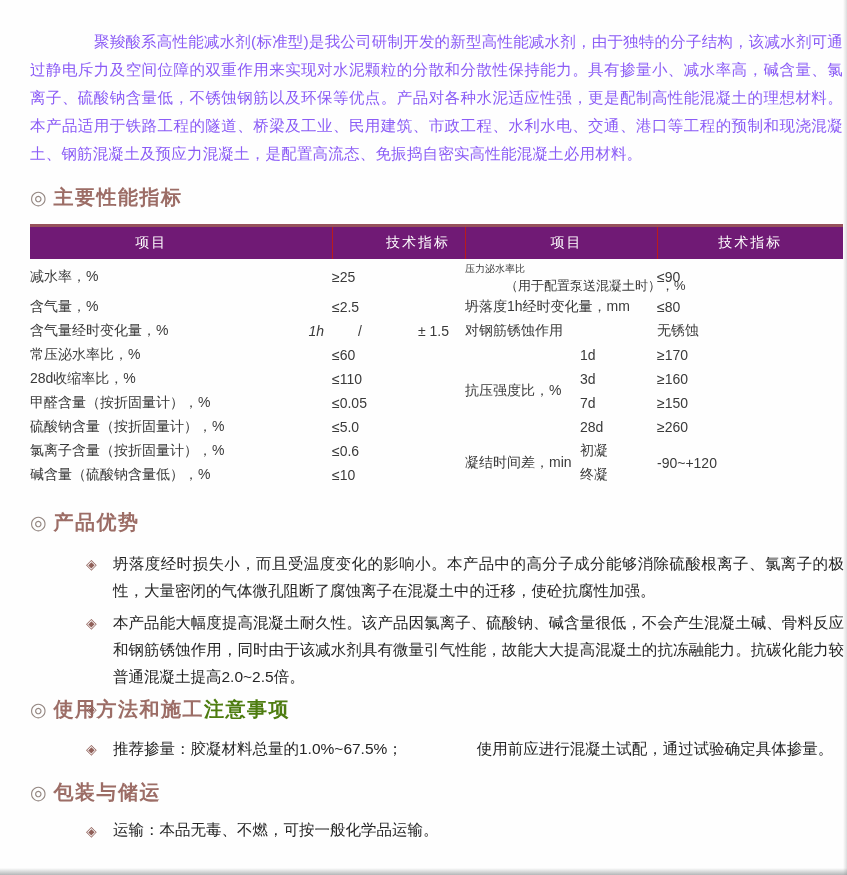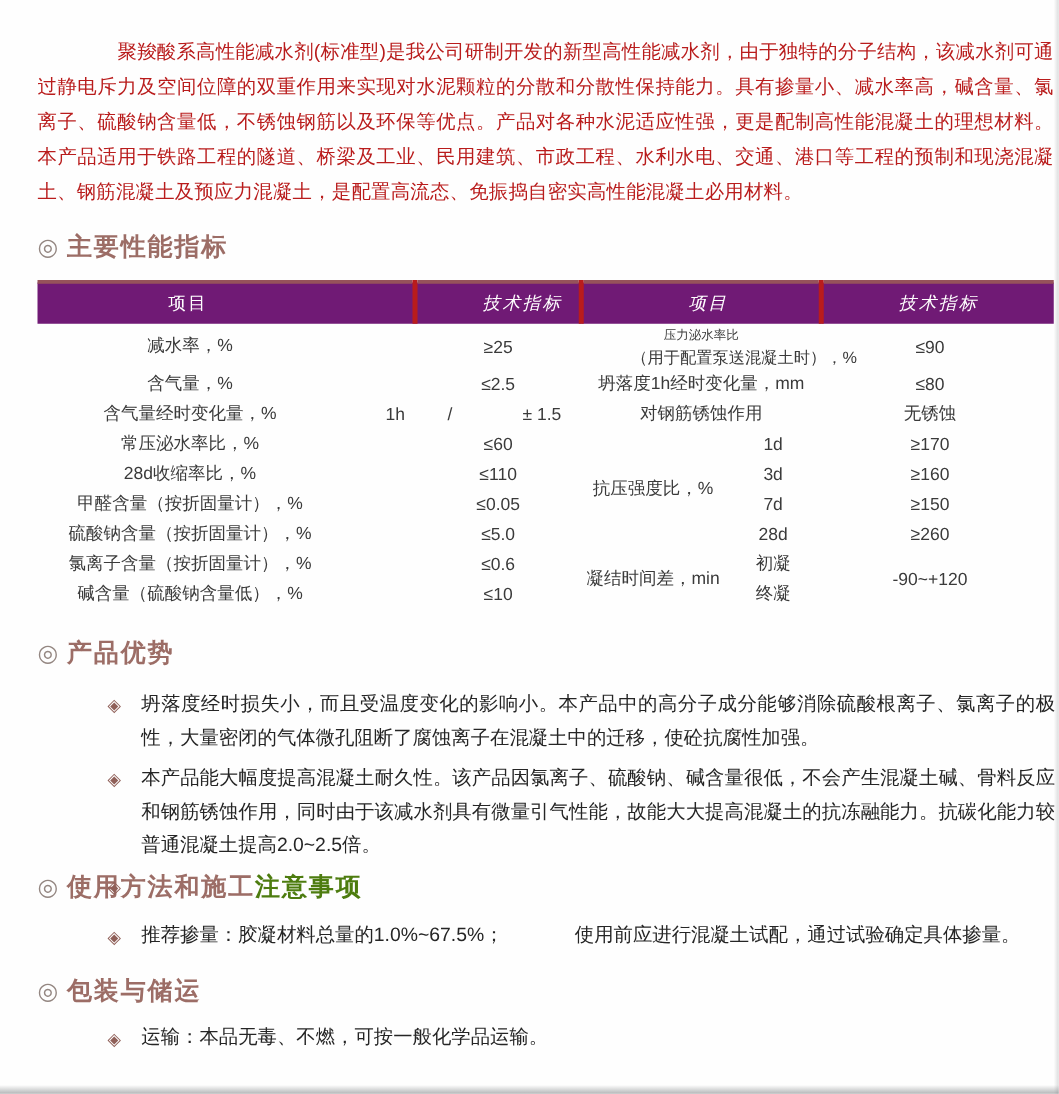--- a/index.html
+++ b/index.html
@@ -17,21 +17,21 @@
   .scan-bottom { position:absolute; left:0; right:0; bottom:0; height:7px;
     background:linear-gradient(to bottom, rgba(120,124,126,0) 0%, rgba(120,124,126,0.55) 100%); }
   .scan-right { position:absolute; top:0; bottom:0; right:0; width:4px;
     background:linear-gradient(to right, rgba(140,144,146,0) 0%, rgba(140,144,146,0.30) 100%); }
 
   
   .intro {
     margin:28px 4px 0 30px;
     font-size:15.5px; line-height:28px;
     text-indent:64px; text-align:justify;
-    color:#b91c1c; letter-spacing:0.2px;
+    color:#8b5cf6; letter-spacing:0.2px;
   }
 
   
   .section-heading {
     margin:16px 0 0 30px;
     font-size:20px; font-weight:bold;
     color:#9c6d66; letter-spacing:1.5px;
     display:flex; align-items:center; gap:7px;
   }
   .sec-icon { color:#948782; font-size:19px; font-weight:normal; letter-spacing:0; }
@@ -43,51 +43,51 @@
     width:813px; table-layout:fixed;
     border-collapse:collapse;
     font-size:14px; color:#3a3a3a;
   }
   .perf-table thead th {
     background:#701a75; color:#ffffff;
     font-weight:normal; font-size:14px;
     height:30px; letter-spacing:2px;
     border-top:3px solid #96525b;
   }
-  .perf-table thead th + th { border-left:4px solid #b91c1c;font-style:italic; }
+  .perf-table thead th + th { border-left:1px solid #b91c1c; }
   th.h-item1 { padding-right:60px; }
   th.h-tech1 { padding-left:40px; }
   th.h-item2 { padding-left:12px; }
   .perf-table td {
     height:24px; padding:0;
-    text-align:center; vertical-align:middle;
+    text-align:left; vertical-align:middle;
   }
   tr.tall td { height:36px; }
   td.lbl { padding-right:58px; }
   td.lbl-flex { position:relative; }
-  td.lbl-flex .time { position:absolute; right:8px; top:50%; transform:translateY(-50%); }
+  td.lbl-flex .time { position:absolute; right:8px; top:50%; transform:translateY(-50%);font-style:italic; }
   td.val-flex .vf { display:flex; justify-content:space-between; align-items:center; padding:0 16px 0 26px; }
   td.rlbl { white-space:nowrap; }
   .rlbl2 { display:block; line-height:17px; font-size:10px; white-space:nowrap; }
   .rlbl2.small { font-size:13px;margin-left:40px; }
   td.rval { padding-right:12px; }
 
   
   .bullets { margin-top:14px; }
   .bullet-item {
     position:relative;
     margin:0 3px 5px 113px;
     font-size:15.5px; line-height:27px;
     color:#252525; text-align:justify;
   }
   .bullet-item .diamond {
     position:absolute; left:-27px; top:1px;
     color:#8f5f58; font-size:14px; line-height:27px;
   }
-  .usage-line .gap-span { margin-left:57px; }
+  .usage-line .gap-span { margin-left:74px; }
   .pack .bullet-item { line-height:25px; margin-bottom:4px; text-align:left; }
 </style>
 </head>
 <body>
 
 <div class="page">
 
   <p class="intro">聚羧酸系高性能减水剂(标准型)是我公司研制开发的新型高性能减水剂，由于独特的分子结构，该减水剂可通过静电斥力及空间位障的双重作用来实现对水泥颗粒的分散和分散性保持能力。具有掺量小、减水率高，碱含量、氯离子、硫酸钠含量低，不锈蚀钢筋以及环保等优点。产品对各种水泥适应性强，更是配制高性能混凝土的理想材料。本产品适用于铁路工程的隧道、桥梁及工业、民用建筑、市政工程、水利水电、交通、港口等工程的预制和现浇混凝土、钢筋混凝土及预应力混凝土，是配置高流态、免振捣自密实高性能混凝土必用材料。</p>
 
   <div class="section-heading">

